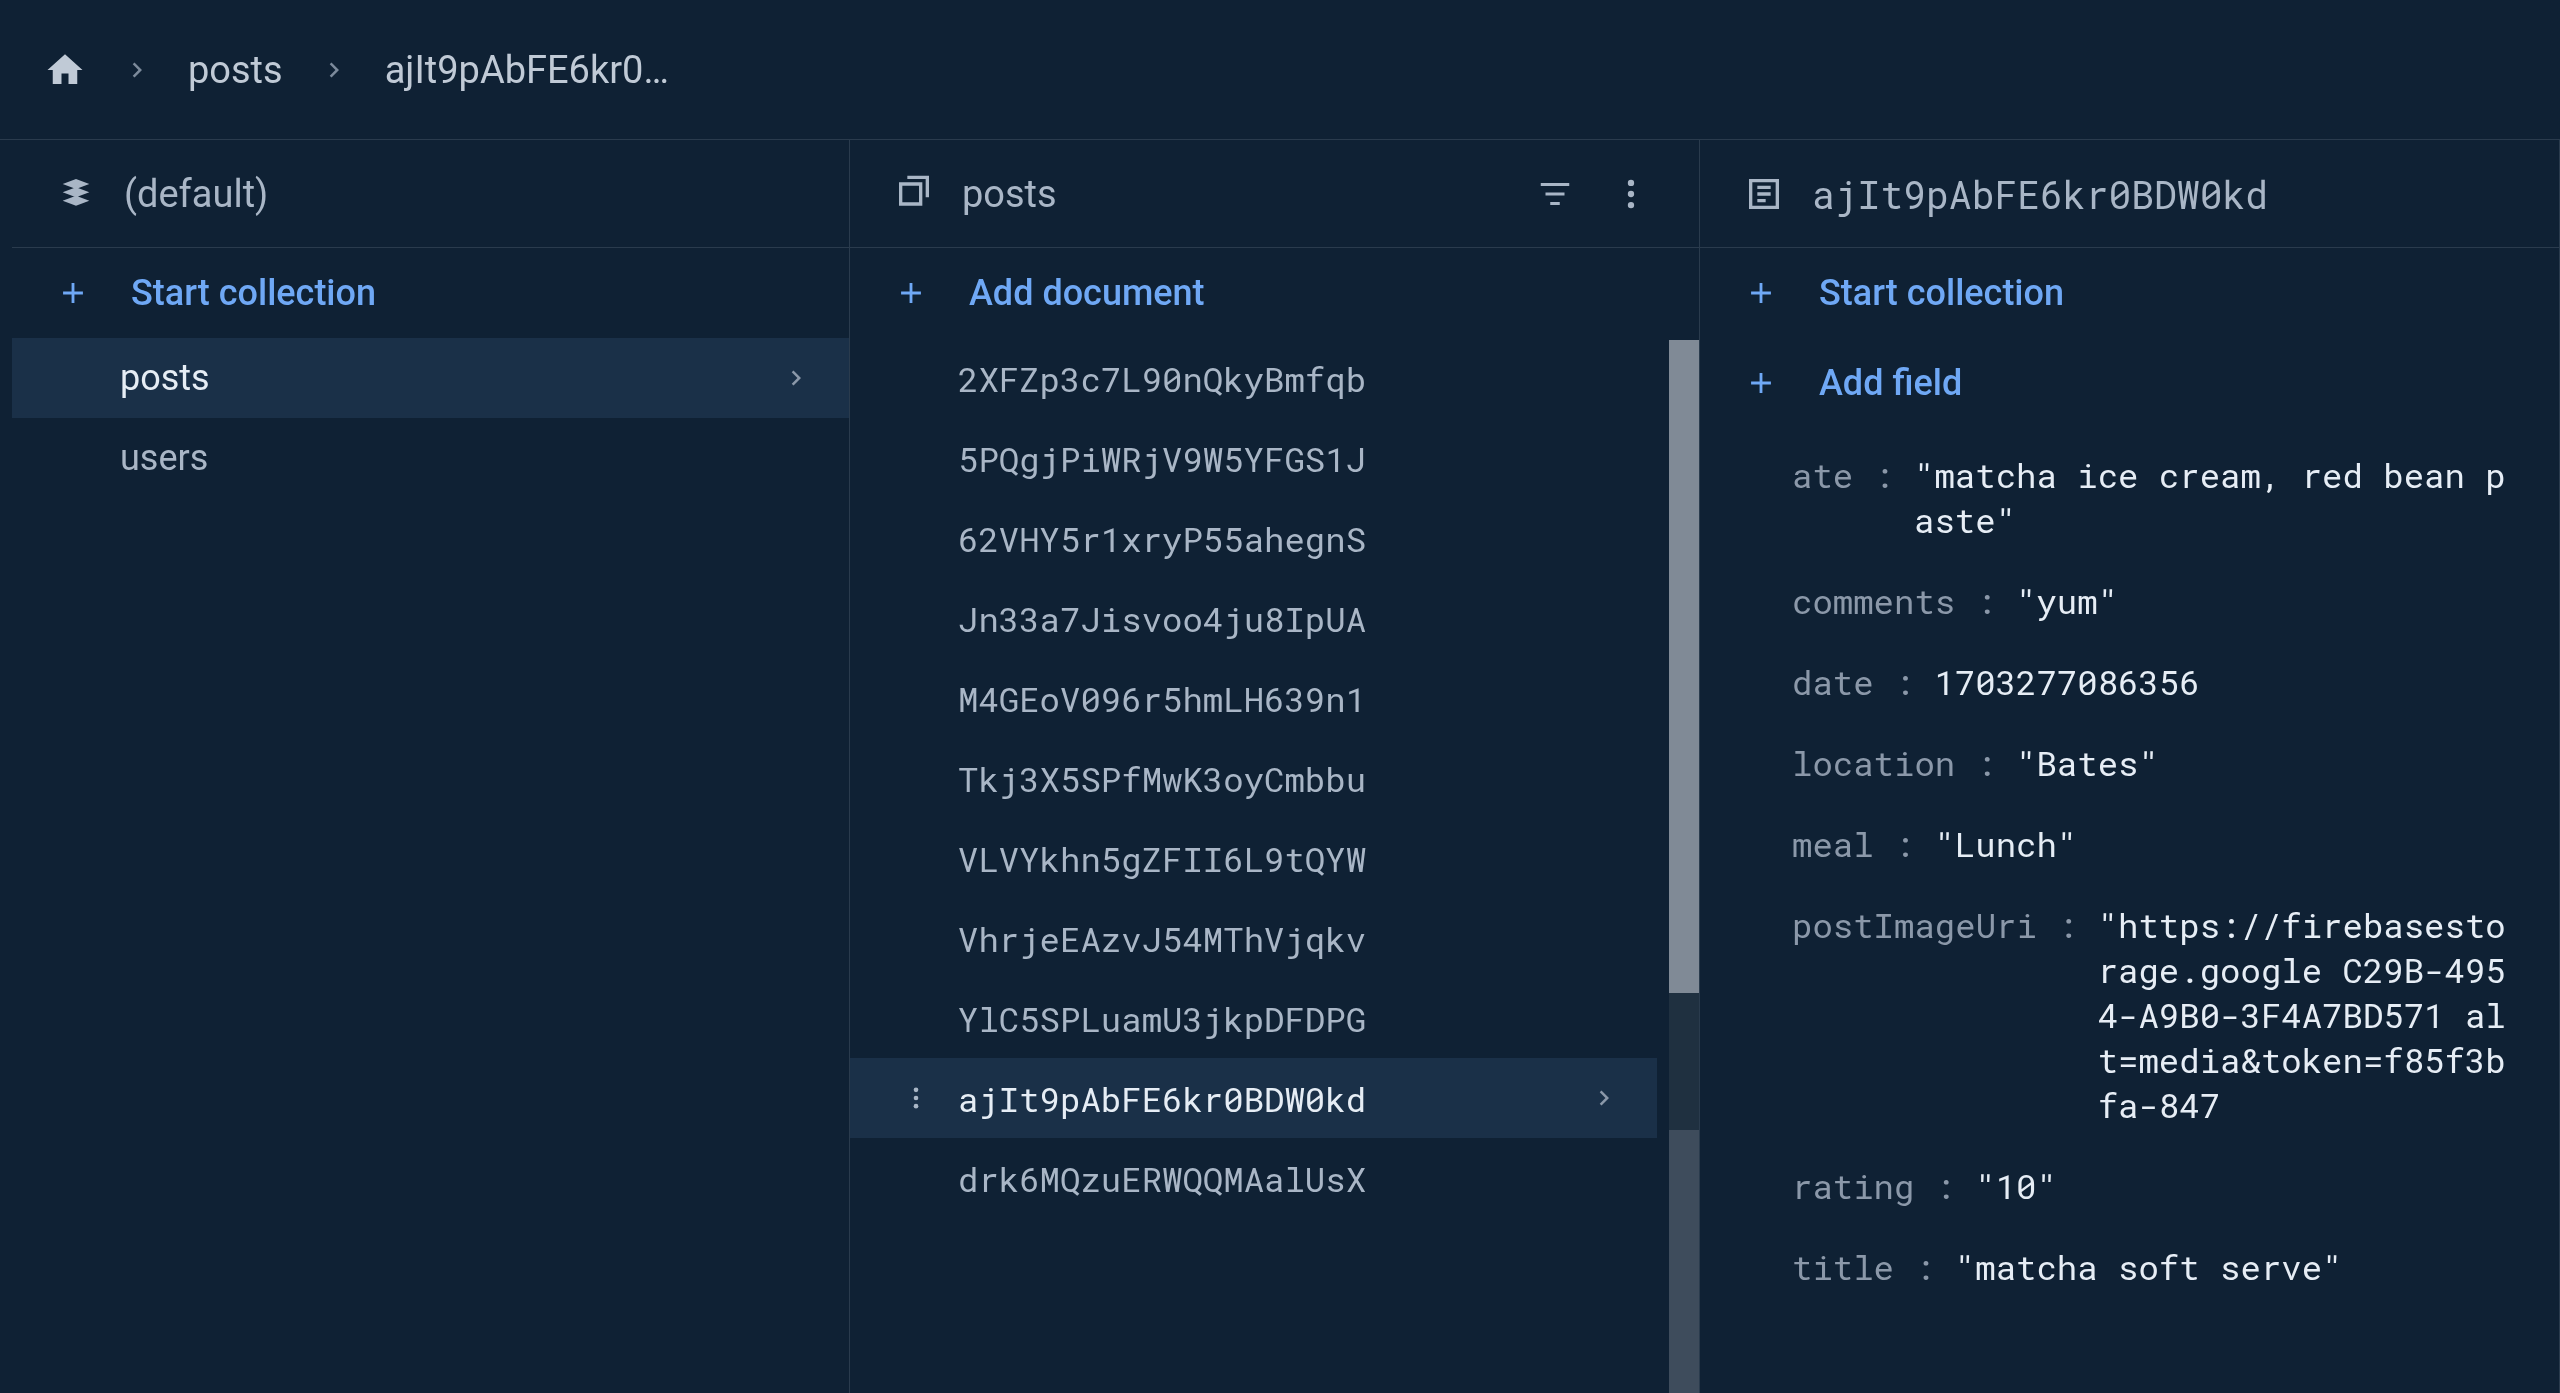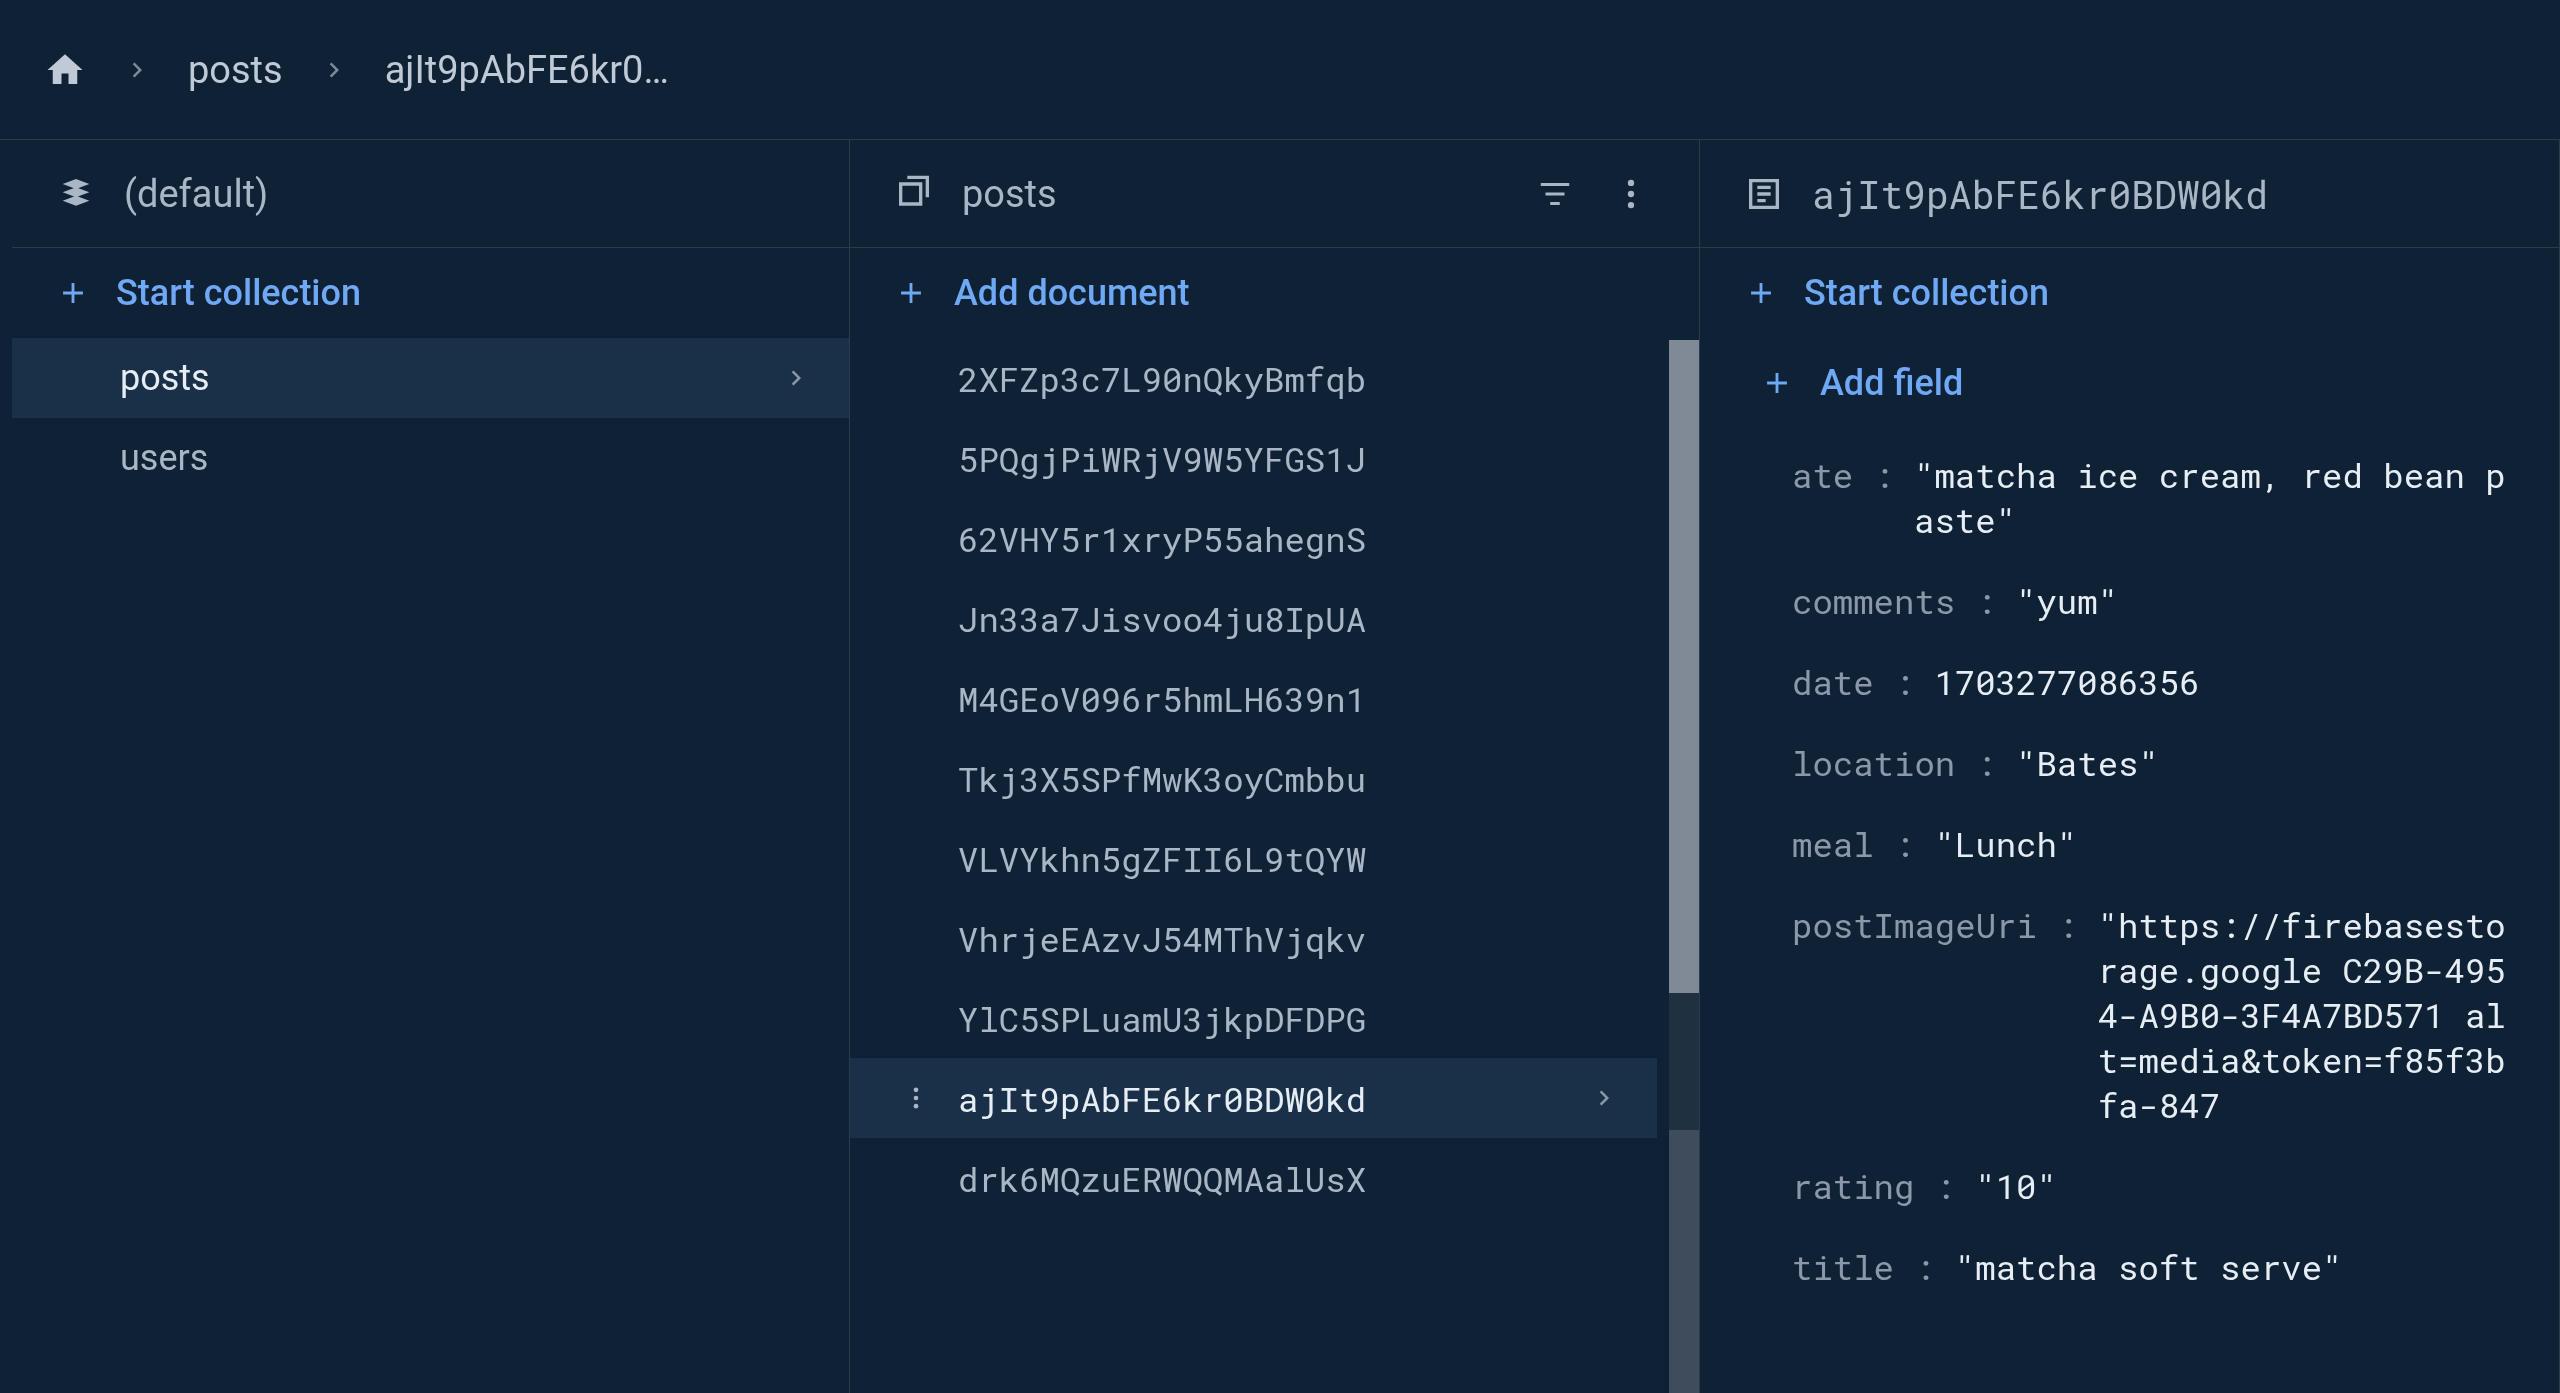--- a/index.html
+++ b/index.html
@@ -53,29 +53,29 @@
     font-size: 38px;
     color: #a9b6c6;
   }
   .col-header .spacer { flex: 1; }
   .icon-btn { color: #a9b6c6; cursor: pointer; display:flex; align-items:center; justify-content:center; width:48px; height:48px; }
 
   .action-row {
     height: 90px;
     display: flex;
     align-items: center;
-    gap: 26px;
+    gap: 41px;
     padding: 0 44px;
     color: #6fa8f5;
     font-size: 36px;
     font-weight: 500;
     cursor: pointer;
     text-align: right;
   }
-  .action-row.secondary { padding-left: 60px; }
+  .action-row.secondary { padding-left: 44px; }
   .plus { display:inline-flex; }
 
   .list {
     flex: 1;
     overflow-y: auto;
   }
   .list-row {
     height: 80px;
     display: flex;
     align-items: center;

